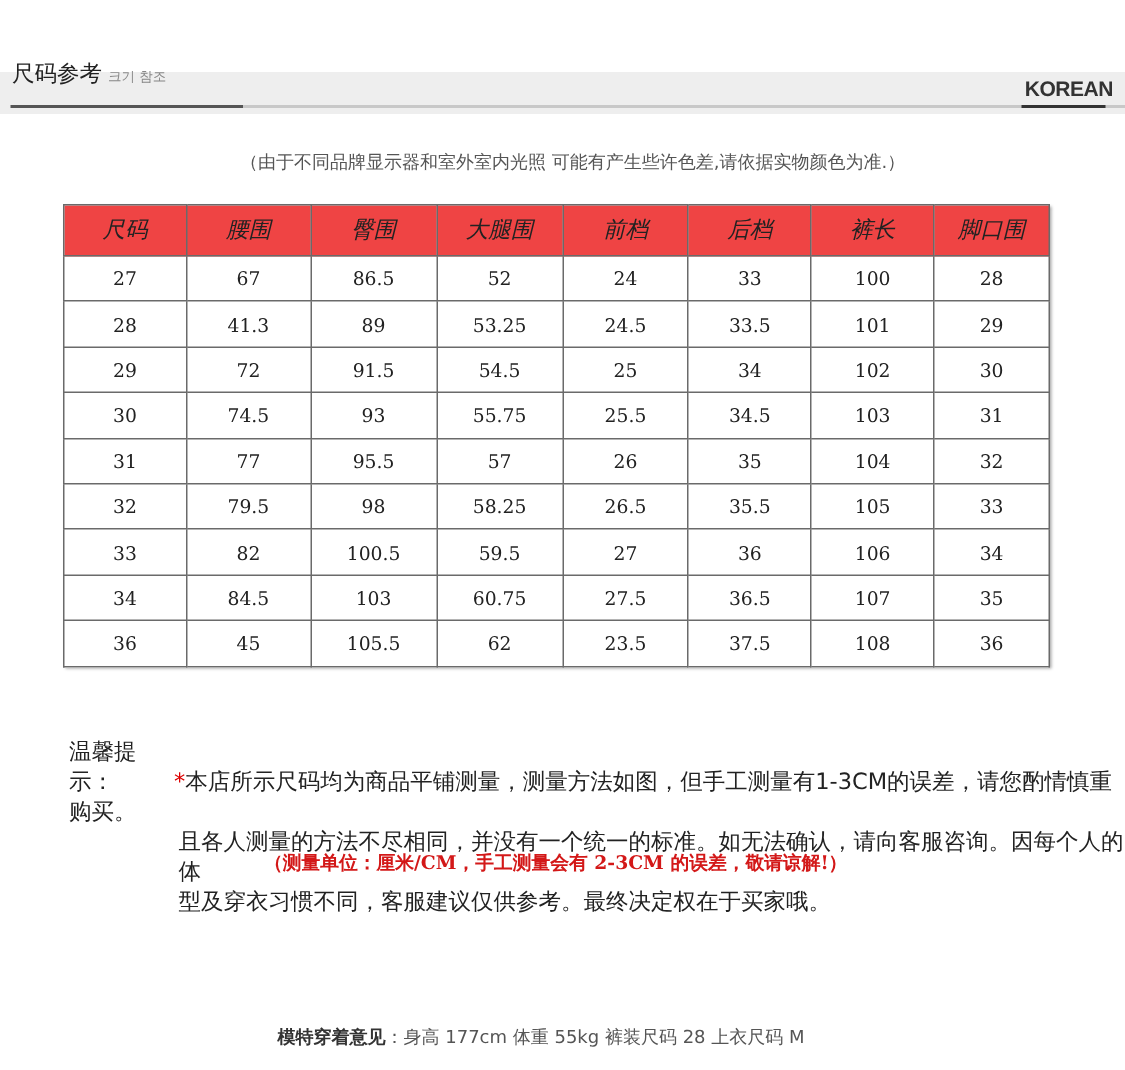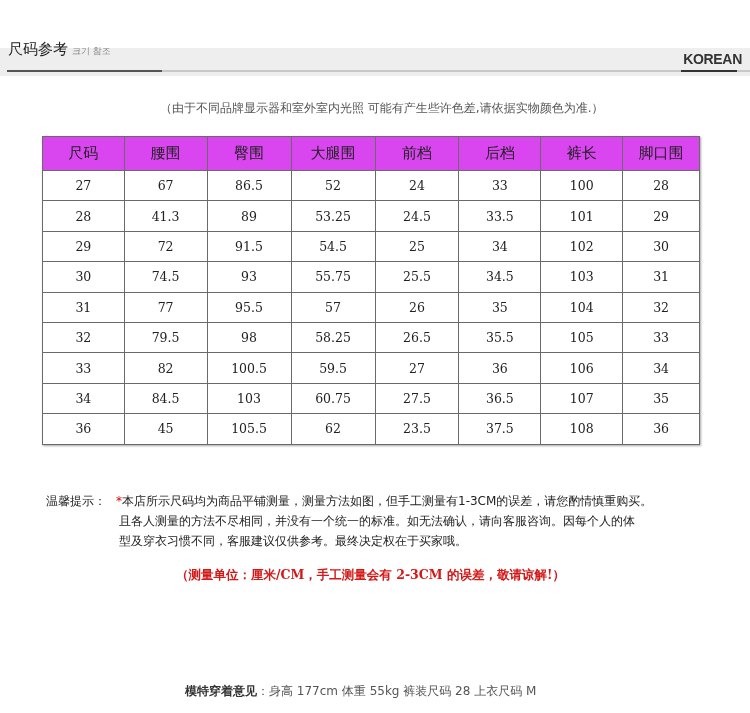--- a/index.html
+++ b/index.html
@@ -13,24 +13,24 @@
     .header-line-light { position:absolute; left:162px; top:70px; width:588px; height:2px; background:#c8c8c8; }
     .header-brand { position:absolute; right:8px; top:51px; font-family:"Liberation Sans", sans-serif;
                     font-weight:bold; font-size:14px; color:#333; letter-spacing:-0.3px; }
     .header-brand-line { position:absolute; left:681px; top:70px; width:56px; height:2px; background:#333; }
 
     .disclaimer { position:absolute; left:160px; top:100px; font-size:12px; color:#555; white-space:nowrap; }
 
     table.size { position:absolute; left:42px; top:136px; border-collapse:collapse; width:658px;
                  box-shadow:1px 1px 2px rgba(0,0,0,0.35); }
     table.size th, table.size td { border:1px solid #6a6a6a; text-align:center; padding:0; }
-    table.size th { background:#d946ef; height:33px; font-weight:normal; font-size:15px; color:#222; }
+    table.size th { background:#ef4444; height:33px; font-weight:normal; font-size:15px; color:#222;font-style:italic; }
     table.size td { height:29.4px; font-family:"DejaVu Serif", serif; font-size:12.5px; color:#222; }
 
-    .notes { position:absolute; left:46px; top:491px; font-size:12px; color:#222; line-height:20px; }
+    .notes { position:absolute; left:46px; top:491px; font-size:15px; color:#222; line-height:20px; }
     .notes .lbl { display:inline-block; width:70px; }
     .notes .star { color:#d00; }
     .notes .cont { padding-left:73px; }
 
     .unit { position:absolute; left:176px; top:567px; font-family:"DejaVu Serif", serif; font-weight:bold;
             font-size:12.5px; color:#d31818; white-space:nowrap; }
 
     .wash { position:absolute; left:56px; top:600px; font-size:12px; color:#555; line-height:20px; width:660px; }
     .wash .lbl { font-weight:bold; color:#333; }
     .wash .cont { padding-left:264px; }

